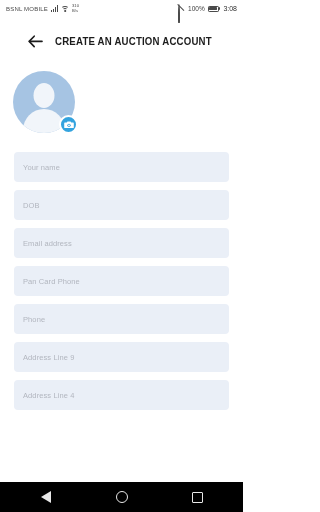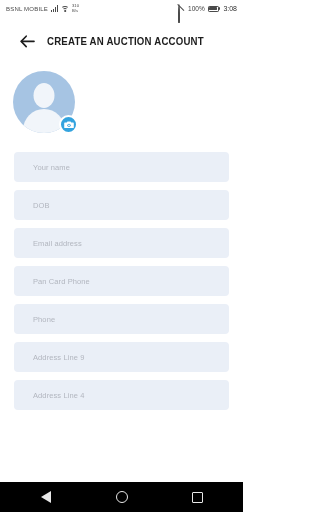--- a/index.html
+++ b/index.html
@@ -57,21 +57,21 @@
   .battery{ display:flex; align-items:center; }
   .battery .body{
     width:11px; height:6px; border:1px solid #4a4a4a; border-radius:1.2px;
     padding:.8px; display:flex;
   }
   .battery .fill{ flex:1; background:#4a4a4a; border-radius:.4px; }
   .battery .cap{ width:1.2px; height:3px; background:#4a4a4a; border-radius:0 1px 1px 0; margin-left:.5px; }
 
   
   .header{
-    position:absolute; top:28px; left:8px; width:243px; height:26px;
+    position:absolute; top:28px; left:16px; width:243px; height:26px;
     display:flex; align-items:center; gap:12px; padding:0 11px;
     background:#ffffff;
   }
   .back-arrow{
     width:16px; height:16px; display:flex; align-items:center; justify-content:center;
     cursor:pointer;
   }
   .page-title{
     font-size:10.5px; font-weight:bold; color:#1c1c1c;
     letter-spacing:.2px; text-transform:uppercase;
@@ -103,21 +103,21 @@
     background:#33a3de; border:2px solid #ffffff;
     display:flex; align-items:center; justify-content:center;
     cursor:pointer;
   }
 
   
   .form{ position:absolute; top:152px; left:0; width:243px; }
   .field{
     position:relative; margin:0 14px 8px 14px; height:30px;
     background:#eaeff7; border-radius:4px;
-    display:flex; align-items:center; padding:0 19px;
+    display:flex; align-items:center; padding:0 9px;
     cursor:text;
   }
   .field .ph{ font-size:7.5px; color:#b2b6bf; letter-spacing:.1px; }
 
   
   .navbar{
     position:absolute; left:0; bottom:0; width:243px; height:30px;
     background:#000000; display:flex; align-items:center;
     justify-content:center; gap:62px;
   }

